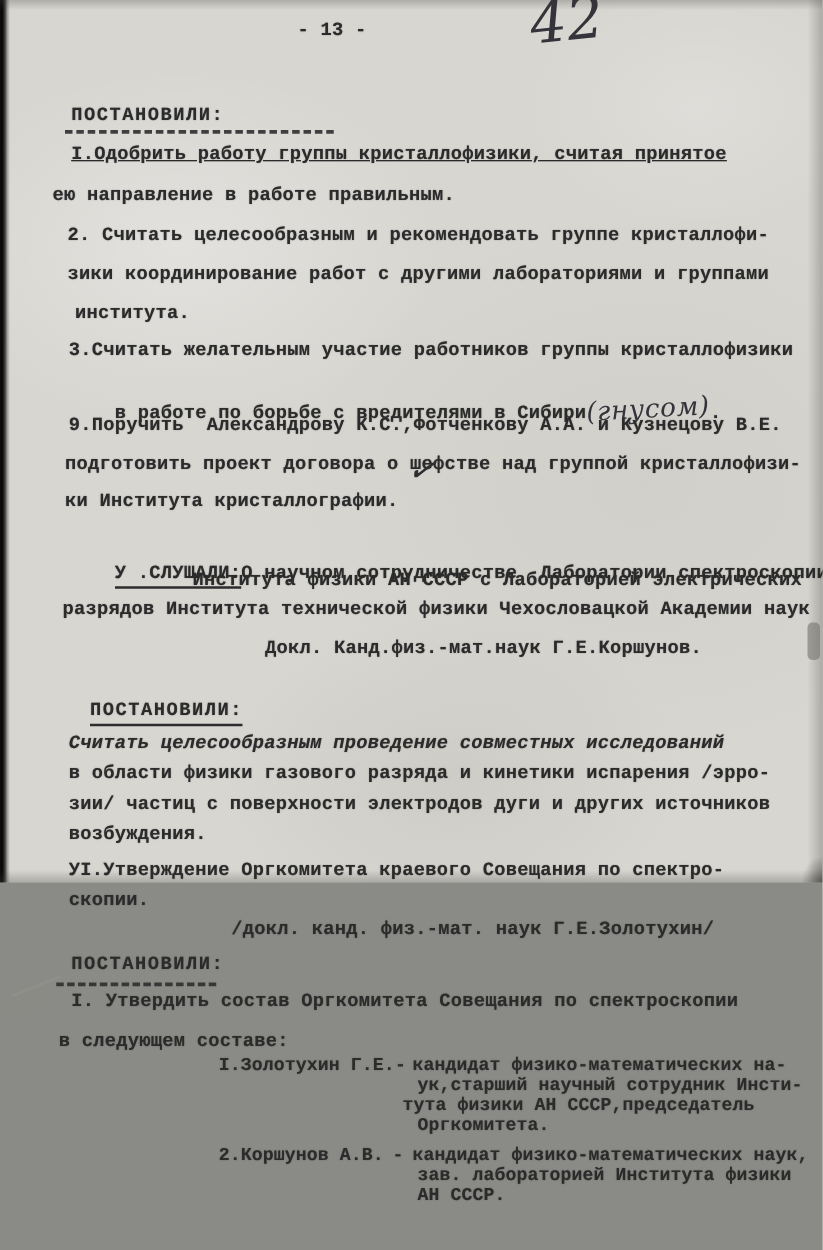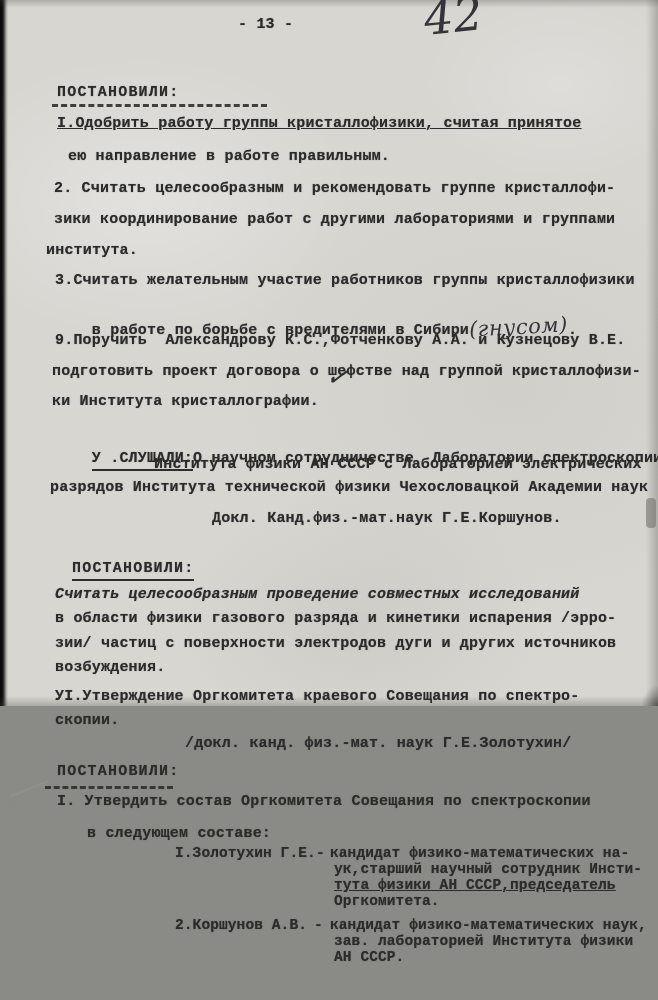--- a/index.html
+++ b/index.html
@@ -53,24 +53,24 @@
   <div class="smudge-right"></div>
   <div class="smudge-corner"></div>
 
   <div class="line" style="left:238px;top:16px;">- 13 -</div>
   <div class="line hand" style="left:424px;top:8px;font-size:46px;transform:rotate(-6deg);">42</div>
 
   <div class="line heading" style="left:57px;top:84px;">ПОСТАНОВИЛИ:</div>
   <div class="dashline" style="left:52px;top:104px;width:215px;"></div>
 
   <div class="line" style="left:57px;top:115px;text-decoration:underline;">І.Одобрить работу группы кристаллофизики, считая принятое</div>
-  <div class="line" style="left:68px;top:148px;text-align:center;">ею направление в работе правильным.</div>
+  <div class="line" style="left:42px;top:148px;text-align:center;">ею направление в работе правильным.</div>
   <div class="line" style="left:54px;top:180px;">2. Считать целесообразным и рекомендовать группе кристаллофи-</div>
   <div class="line" style="left:54px;top:211px;">зики координирование работ с другими лабораториями и группами</div>
-  <div class="line" style="left:46px;top:242px;">института.</div>
+  <div class="line" style="left:60px;top:242px;">института.</div>
   <div class="line" style="left:55px;top:272px;">3.Считать желательным участие работников группы кристаллофизики</div>
   <div class="line" style="left:55px;top:302px;">
     <span>в работе по борьбе с вредителями в Сибири</span><span class="hand" style="font-size:21px;letter-spacing:.5px;display:inline-block;transform:rotate(-3deg);">(гнусом)</span><span>.</span>
   </div>
   <div class="line" style="left:55px;top:332px;">9.Поручить  Александрову К.С.,Фотченкову А.А. и Кузнецову В.Е.</div>
   <div class="line" style="left:52px;top:363px;">подготовить проект договора о шефстве над группой кристаллофизи-</div>
   <div class="line" style="left:52px;top:393px;">ки Института кристаллографии.</div>
   <div class="line hand" style="left:326px;top:368px;font-size:27px;transform:rotate(9deg);color:#2f2f2f;">✓</div>
 
   <div class="line" style="left:55px;top:433px;">
@@ -90,27 +90,27 @@
   <div class="line" style="left:55px;top:712px;">скопии.</div>
   <div class="line" style="left:185px;top:735px;">/докл. канд. физ.-мат. наук Г.Е.Золотухин/</div>
 
   <div class="line heading" style="left:57px;top:763px;">ПОСТАНОВИЛИ:</div>
   <div class="dashline" style="left:45px;top:786px;width:128px;"></div>
 
   <div class="pencil-stroke" style="left:8px;top:788px;"></div>
   <div class="line hand pencil" style="left:4px;top:794px;font-size:22px;transform:rotate(-14deg);">от</div>
 
   <div class="line" style="left:57px;top:793px;">І. Утвердить состав Оргкомитета Совещания по спектроскопии</div>
-  <div class="line" style="left:47px;top:825px;margin-left:40px;">в следующем составе:</div>
+  <div class="line" style="left:47px;top:825px;">в следующем составе:</div>
 
   <div class="line small" style="left:175px;top:845px;">І.Золотухин Г.Е.</div>
   <div class="line small" style="left:316px;top:845px;">-</div>
   <div class="line small" style="left:330px;top:845px;">кандидат физико-математических на-</div>
   <div class="line small" style="left:334px;top:861px;text-align:center;">ук,старший научный сотрудник Инсти-</div>
-  <div class="line small" style="left:334px;top:877px;text-decoration:underline;">тута физики АН СССР,председатель</div>
+  <div class="line small" style="left:322px;top:877px;">тута физики АН СССР,председатель</div>
   <div class="line small" style="left:334px;top:893px;">Оргкомитета.</div>
 
   <div class="line small" style="left:175px;top:917px;">2.Коршунов А.В.</div>
   <div class="line small" style="left:314px;top:917px;">-</div>
   <div class="line small" style="left:330px;top:917px;">кандидат физико-математических наук,</div>
   <div class="line small" style="left:334px;top:933px;">зав. лабораторией Института физики</div>
   <div class="line small" style="left:334px;top:949px;">АН СССР.</div>
 
 </div>
 

